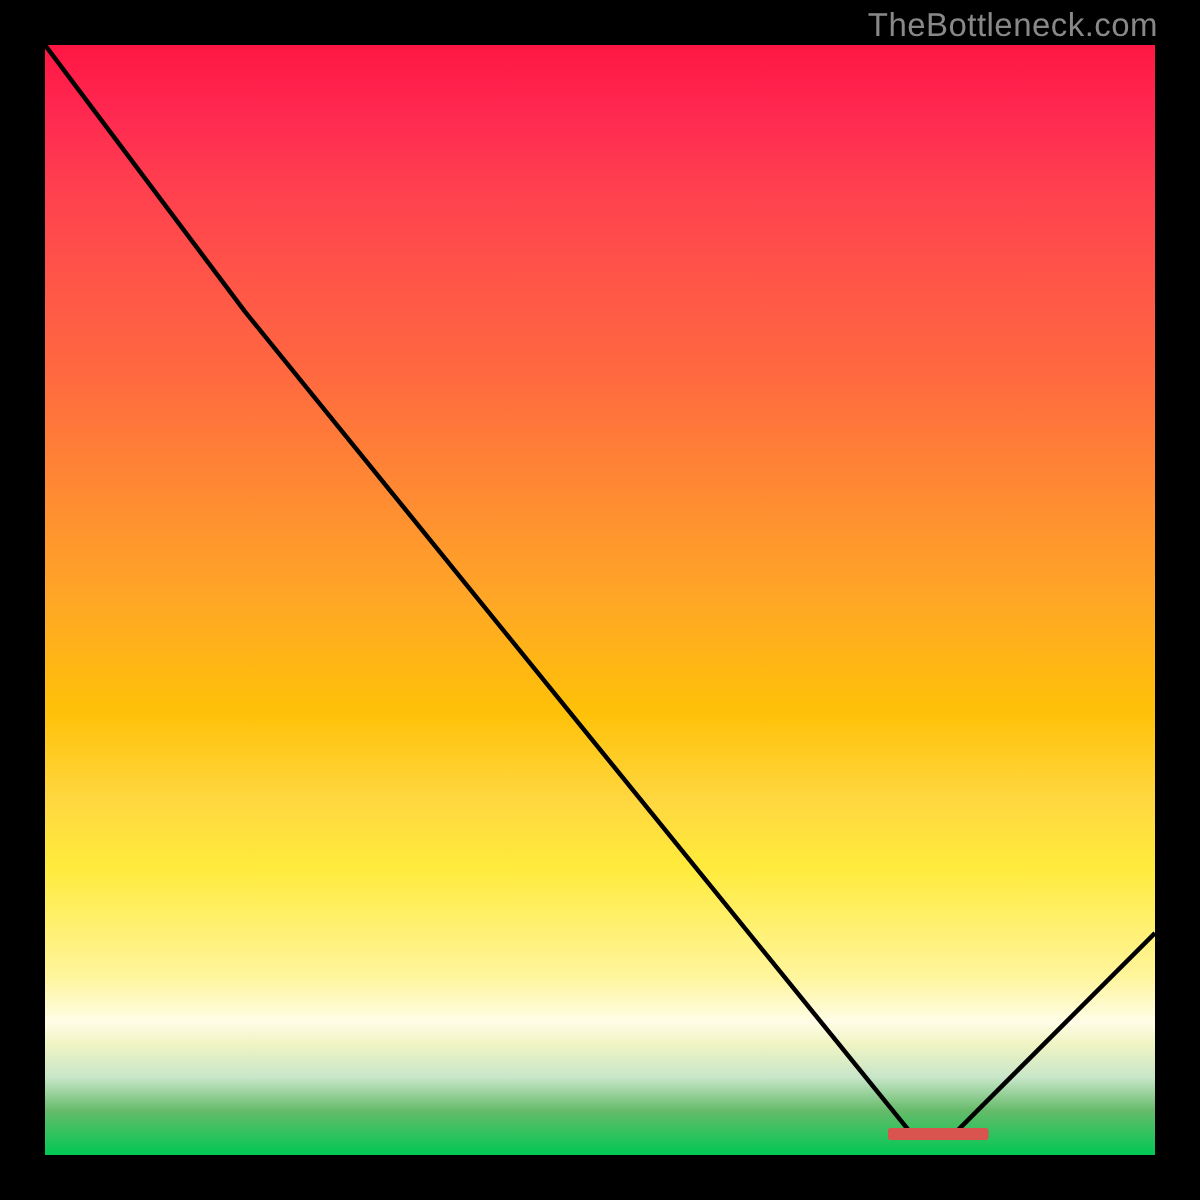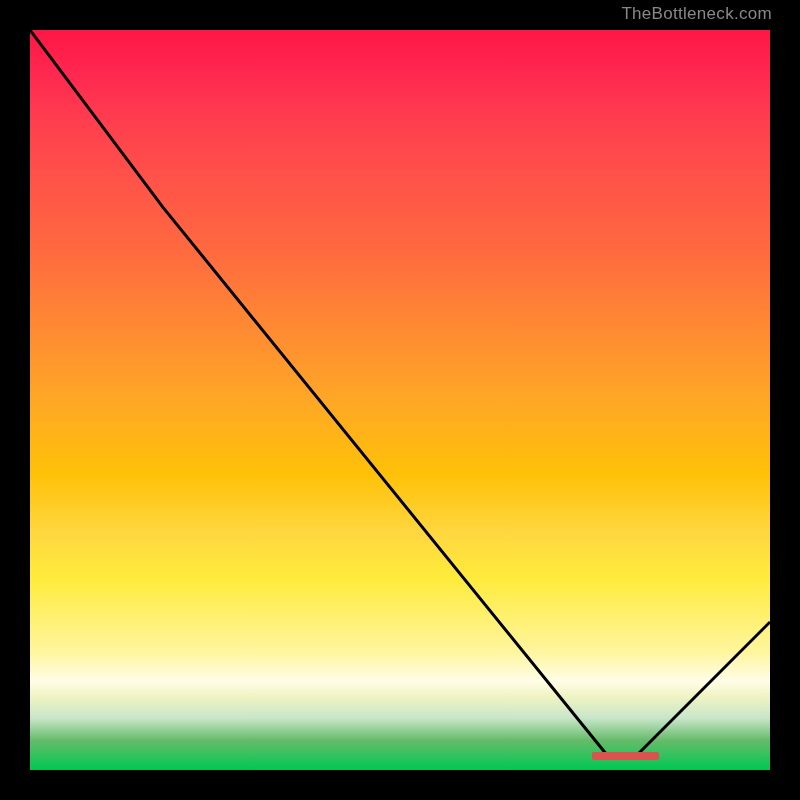--- a/index.html
+++ b/index.html
@@ -9,21 +9,21 @@
     background: #000;
     position: relative;
     font-family: Arial, sans-serif;
     overflow: hidden;
   }
   .attribution {
     position: absolute;
     top: 4px;
     right: 28px;
     color: #888;
-    font-size: 17px;
+    font-size: 22px;
     font-weight: 500;
     letter-spacing: 0.3px;
   }
   .plot-area {
     position: absolute;
     left: 30px;
     top: 30px;
     width: 740px;
     height: 740px;
   }

